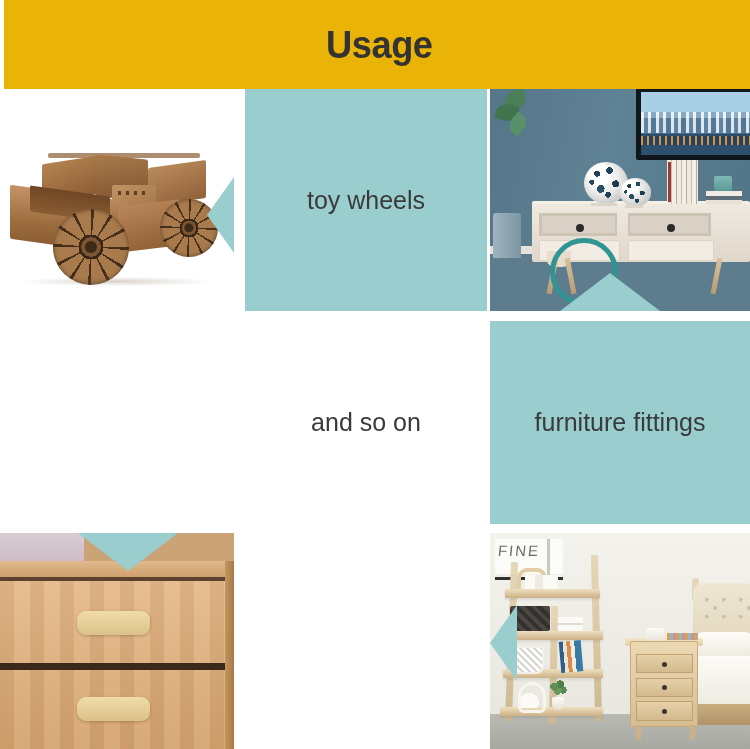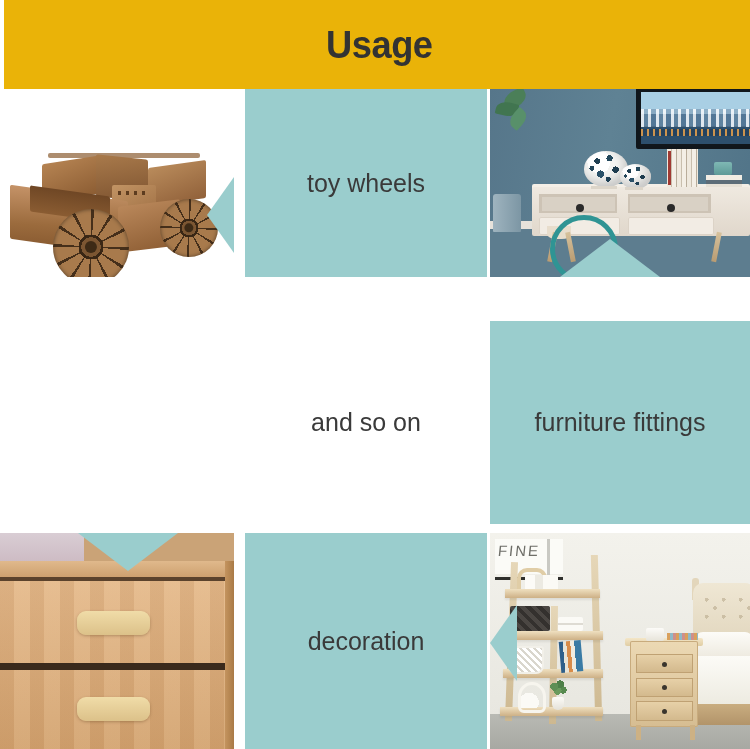--- a/index.html
+++ b/index.html
@@ -24,21 +24,21 @@
   }
 
   
   .grid{position:absolute;left:0;top:89px;width:750px;height:660px;}
   .cell{position:absolute;overflow:hidden;}
 
   
   .c1{left:0;width:234px;}
   .c2{left:245px;width:242px;}
   .c3{left:490px;width:260px;}
-  .r1{top:0;height:188px;}
+  .r1{top:0;height:222px;}
   .r2{top:232px;height:203px;}
   .r3{top:444px;height:216px;}
 
   .teal{background:#9acdcd;}
   .white{background:#ffffff;}
 
   .cell-label{
     position:absolute;left:0;top:0;width:100%;height:100%;
     display:flex;align-items:center;justify-content:center;
     font-size:25px;color:#3a3a3a;
@@ -403,23 +403,20 @@
         <div class="dw-body"></div>
         <div class="dw-seam dw-seam1"></div>
         <div class="dw-seam dw-seam2"></div>
         <div class="dw-handle dwh1"></div>
         <div class="dw-handle dwh2"></div>
         <div class="dw-edgeR"></div>
       </div>
       <div class="notch notch-down" style="left:78px;top:0;"></div>
     </div>
 
-    <div class="cell c2 r3 teal">
-      <div class="cell-label">decoration</div>
-    </div>
 
     <div class="cell c3 r3">
       <div class="bed-scene">
         <div class="bed-wall"></div>
         <div class="bed-floor"></div>
 
         <div class="poster"></div>
         <div class="poster-txt">FINE</div>
         <div class="poster-edge"></div>
         <div class="poster-bar"></div>

